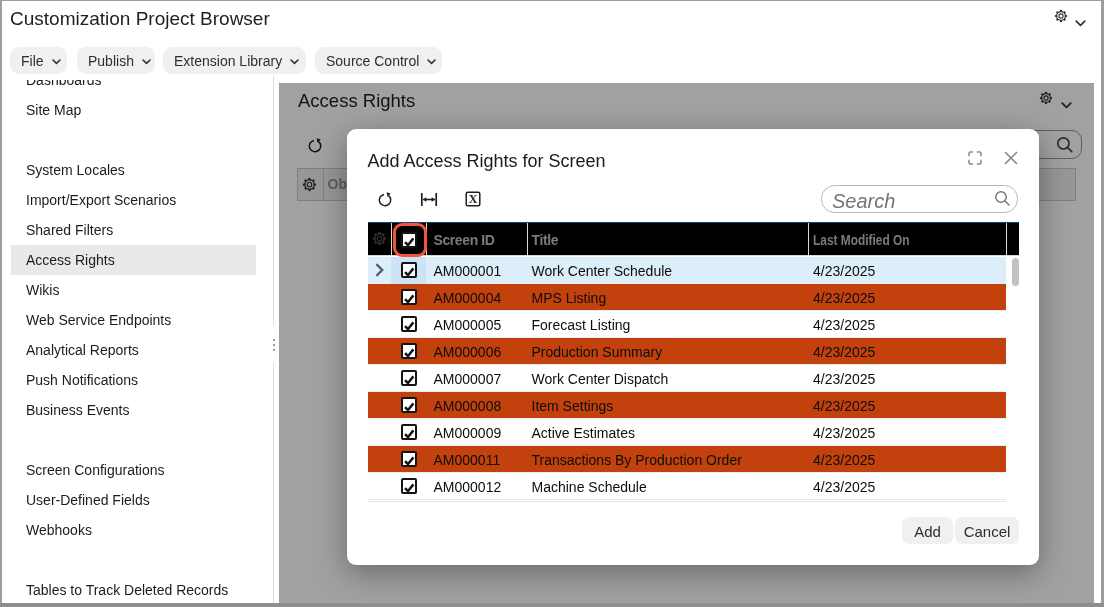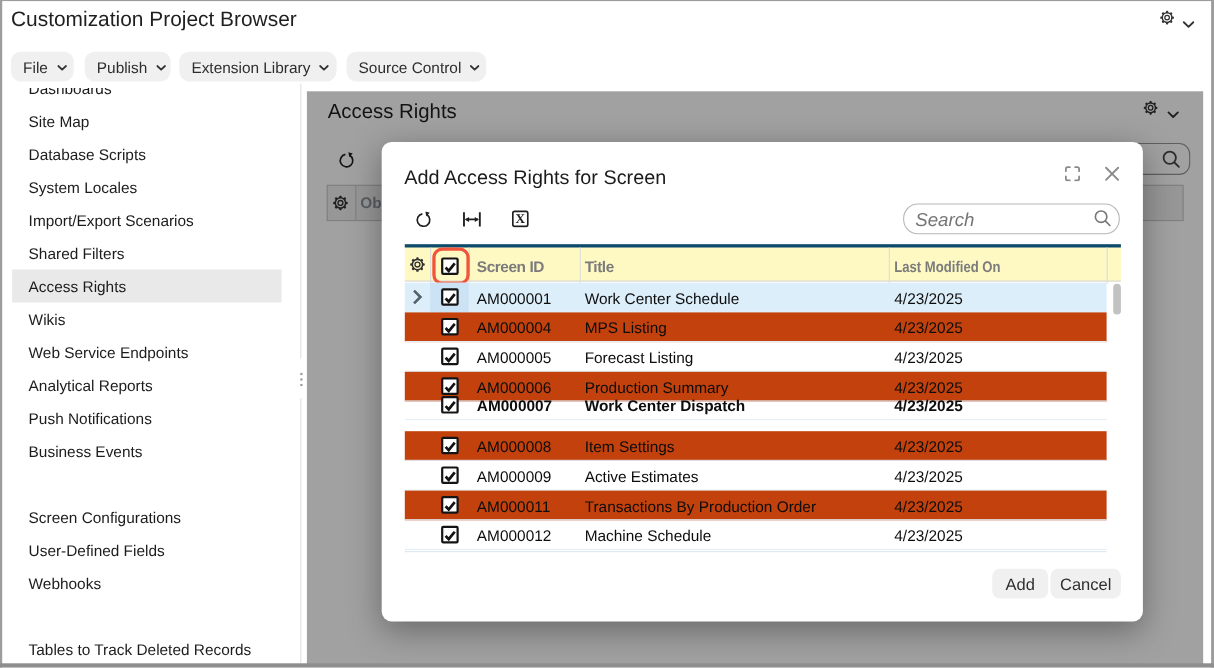--- a/index.html
+++ b/index.html
@@ -38,26 +38,26 @@
   #ghdivider { left:25px; top:0px; width:1px; height:31px; background:#c9c9c9; }
   #ghtext { left:29.5px; top:7px; font-size:14px; font-weight:bold; color:#8b959e; }
   #csearch { left:551.5px; top:47px; width:251px; height:29px; border:1px solid #979797; border-radius:10px; background:#fff; }
   #overlay { left:279px; top:83px; width:814.5px; height:521px; background:rgba(0,0,0,0.37); }
 
   
   #modal { left:347px; top:129px; width:692px; height:436px; background:#fff; border-radius:9px;
      box-shadow:0 8px 30px rgba(0,0,0,0.35); }
   #mtitle { left:20.5px; top:23.3px; font-size:18px; line-height:1; color:#1b1b1b; }
   #msearch { left:474px; top:55.5px; width:197px; height:28px; border:1px solid #b7b7b7; border-radius:13.5px; }
-  #msearch span { position:absolute; left:10px; top:4px; font-style:italic; font-size:17px; color:#757575; }
+  #msearch span { position:absolute; left:10px; top:4px; font-style:italic; font-size:20px; color:#757575; }
 
   
   #tbl { left:20.5px; top:93px; width:651.5px; height:408px; }
-  #thead { left:0; top:0; width:651.5px; height:34px; background:#fef9c3;
-      border-top:3px solid #0c4a6e; border-bottom:1px solid #d6d6d6; }
+  #thead { left:0; top:0; width:651.5px; height:34px; background:#000000;
+      border-top:1px solid #0c4a6e; border-bottom:1px solid #d6d6d6; }
   .hv { position:absolute; top:0; width:1px; height:33px; background:#dcdcdc; }
   .htx { position:absolute; top:9px; font-size:14px; font-weight:bold; color:#7b7b7b; letter-spacing:-0.4px; }
   #focusrect { left:25px; top:0px; width:34px; height:34px; border:3px solid #f1543a; border-radius:9px; }
   .row { position:absolute; left:0; width:638.5px; height:27px; border-bottom:1px solid #e4eef7; }
   .row.alt { background:#c2410c; }
   .row.sel { background:#dceefa; }
   .cbx { position:absolute; left:33px; width:16px; height:16px; border:2px solid #141414; border-radius:2px; background:#fff; }
   .cid { position:absolute; left:66px; top:5.75px; font-size:14px; color:#0d0d0d; }
   .cti { position:absolute; left:164px; top:5.75px; font-size:14px; color:#0d0d0d; }
   .cdt { position:absolute; left:445.5px; top:5.75px; font-size:14px; color:#0d0d0d; }
@@ -102,21 +102,20 @@
         <polyline points="1,1 4.5,4.4 8,1" fill="none" stroke="#333" stroke-width="1.6" stroke-linecap="round" stroke-linejoin="round"></polyline>
       </svg></div>
   <div class="tbtn" style="left:315px; width:127px;">Source Control<svg width="9" height="6" viewBox="0 0 9 6">
         <polyline points="1,1 4.5,4.4 8,1" fill="none" stroke="#333" stroke-width="1.6" stroke-linecap="round" stroke-linejoin="round"></polyline>
       </svg></div>
 
   <div class="abs" id="sidebar">
     <div id="sisel"></div>
     <div class="sit" style="top:-15px;">Dashboards</div>
     <div class="sit" style="top:15px;">Site Map</div>
-    <div class="sit" style="top:45px;">Database Scripts</div>
     <div class="sit" style="top:75px;">System Locales</div>
     <div class="sit" style="top:105px;">Import/Export Scenarios</div>
     <div class="sit" style="top:135px;">Shared Filters</div>
     <div class="sit" style="top:165px;">Access Rights</div>
     <div class="sit" style="top:195px;">Wikis</div>
     <div class="sit" style="top:225px;">Web Service Endpoints</div>
     <div class="sit" style="top:255px;">Analytical Reports</div>
     <div class="sit" style="top:285px;">Push Notifications</div>
     <div class="sit" style="top:315px;">Business Events</div>
     <div class="sit" style="top:375px;">Screen Configurations</div>
@@ -285,21 +284,21 @@
           <div class="cdt">4/23/2025</div>
         </div>
       <div class="row alt" style="top:116px;">
           <div class="cbx" style="top:5px;"><svg width="12" height="12" viewBox="0 0 12 12">
               <polyline points="2.1,6.2 4.9,9.2 10.4,2.4" fill="none" stroke="#141414" stroke-width="2.5"></polyline>
             </svg></div>
           <div class="cid">AM000006</div>
           <div class="cti">Production Summary</div>
           <div class="cdt">4/23/2025</div>
         </div>
-      <div class="row" style="top:133px;font-weight:bold;">
+      <div class="row" style="top:143px;">
           <div class="cbx" style="top:5px;"><svg width="12" height="12" viewBox="0 0 12 12">
               <polyline points="2.1,6.2 4.9,9.2 10.4,2.4" fill="none" stroke="#141414" stroke-width="2.5"></polyline>
             </svg></div>
           <div class="cid">AM000007</div>
           <div class="cti">Work Center Dispatch</div>
           <div class="cdt">4/23/2025</div>
         </div>
       <div class="row alt" style="top:170px;">
           <div class="cbx" style="top:5px;"><svg width="12" height="12" viewBox="0 0 12 12">
               <polyline points="2.1,6.2 4.9,9.2 10.4,2.4" fill="none" stroke="#141414" stroke-width="2.5"></polyline>

